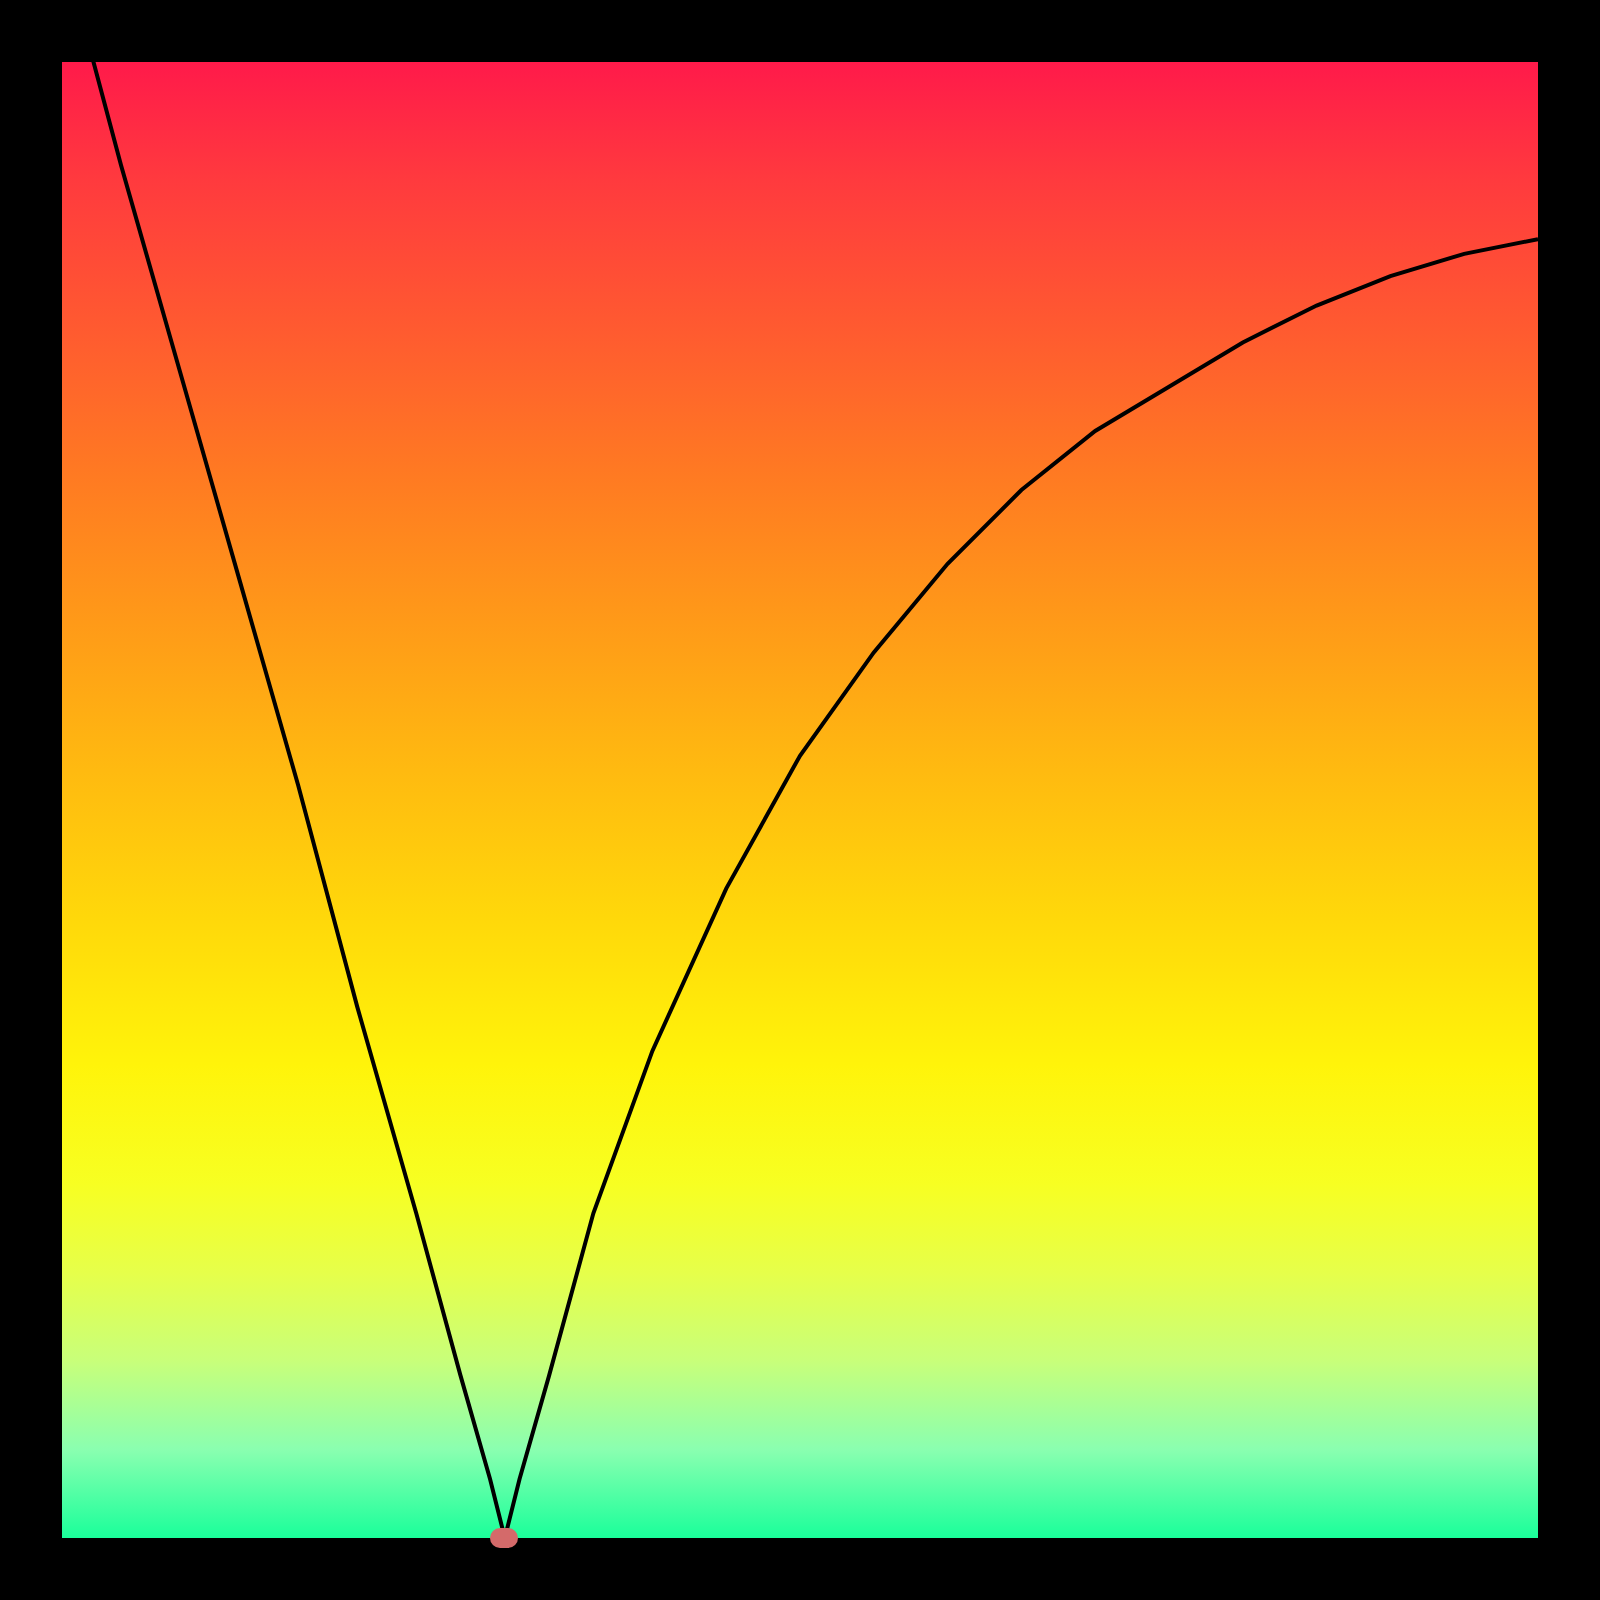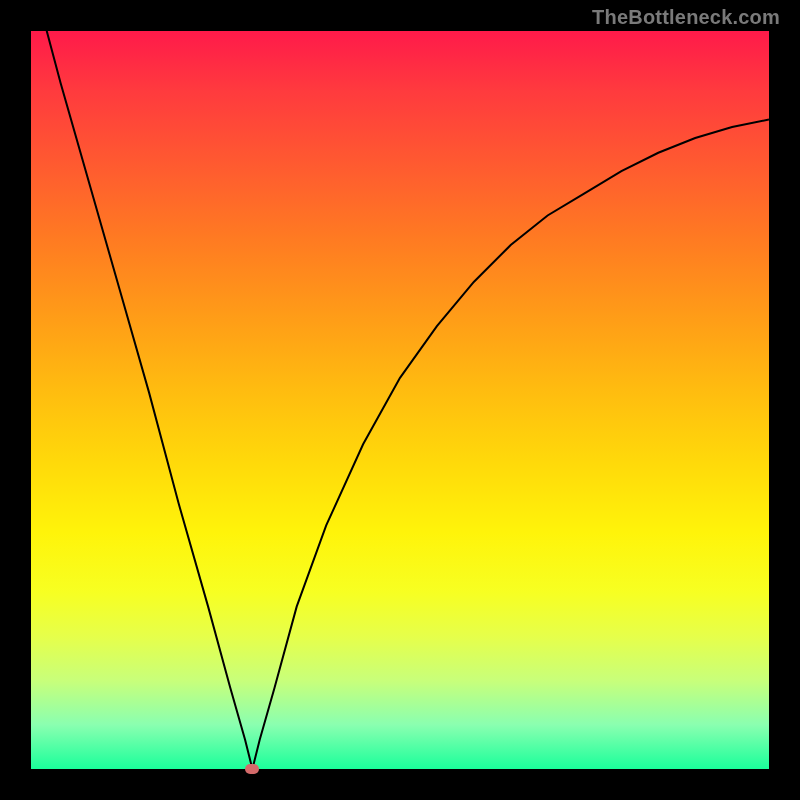--- a/index.html
+++ b/index.html
@@ -60,14 +60,13 @@
 </head>
 <body>
 
 <div class="frame">
   <div class="plot-area">
     <svg class="curve-layer" viewBox="0 0 738 738" preserveAspectRatio="none">
       <path id="curve-path" d="M0.00 -59.04 L29.52 51.66 L59.04 154.98 L88.56 258.30 L118.08 361.62 L147.60 472.32 L177.12 575.64 L199.26 656.82 L214.02 708.48 L221.40 738.00 L228.78 708.48 L243.54 656.82 L265.68 575.64 L295.20 494.46 L332.10 413.28 L369.00 346.86 L405.90 295.20 L442.80 250.92 L479.70 214.02 L516.60 184.50 L553.50 162.36 L590.40 140.22 L627.30 121.77 L664.20 107.01 L701.10 95.94 L738.00 88.56" fill="none" stroke="#000" stroke-width="2"></path>
     </svg>
     <div id="marker" class="marker" style="left: 221.4px; top: 738px; background: rgb(212, 106, 106);"></div>
   </div>
-  <div class="watermark">TheBottleneck.com</div>
 </div>
 
 </body></html>

